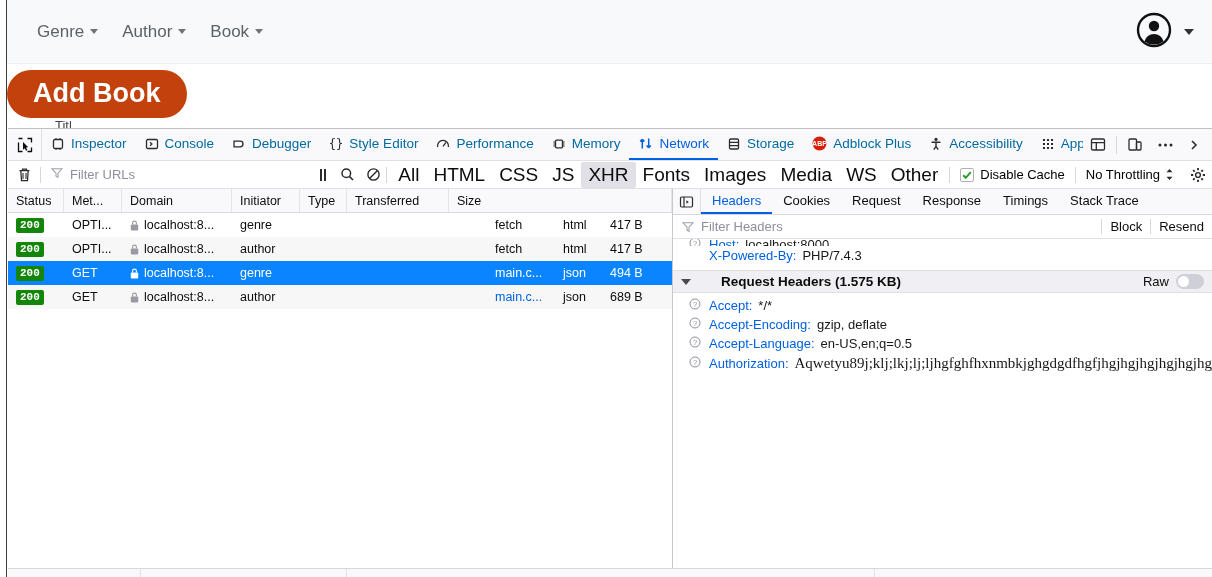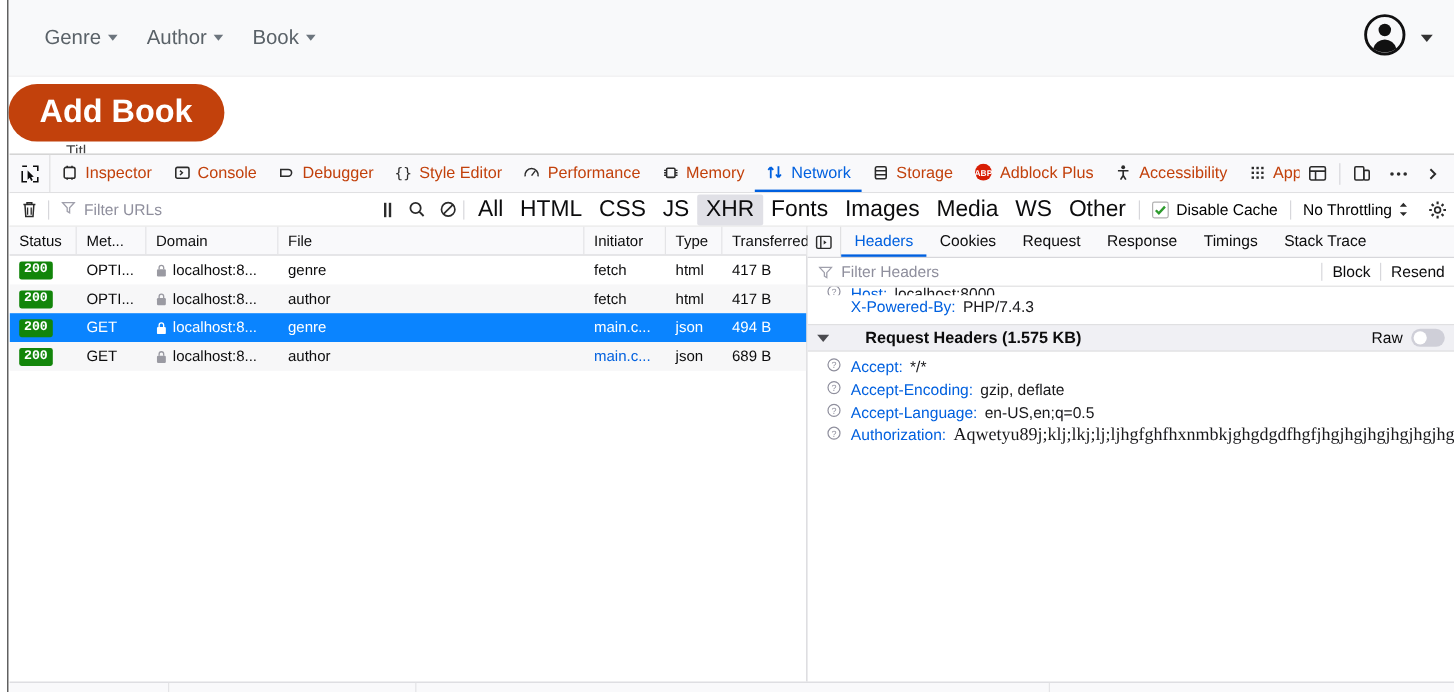--- a/index.html
+++ b/index.html
@@ -71,21 +71,21 @@
     background: #f9f9fb;
     border-bottom: 1px solid #e0e0e2;
   }
   .dt-picker {
     width: 34px; display: flex; align-items: center; justify-content: center;
     border-right: 1px solid #e0e0e2; cursor: pointer;
   }
   .dt-tabs { display: flex; align-items: stretch; flex: 1; overflow: hidden; }
   .dt-tab {
     display: flex; align-items: center; gap: 6px;
-    padding: 0 9px; color: #c2410c; font-size: 13.5px;
+    padding: 0 9px; color: #0369a1; font-size: 13.5px;
     cursor: pointer; white-space: nowrap; border-bottom: 2px solid transparent;
   }
   .dt-tab.active { color: #0060df; border-bottom: 2px solid #0060df; }
   .dt-tab .ic { display: flex; align-items: center; }
   .dt-right-icons { display: flex; align-items: center; gap: 0; padding-right: 2px; }
   .dt-ricon { width: 30px; height: 32px; display: flex; align-items: center; justify-content: center; cursor: pointer; }
   .dt-sep { width: 1px; height: 18px; background: #d7d7db; align-self: center; margin: 0 3px; }
 
   
   .dt-filterbar {
@@ -433,21 +433,20 @@
       </div>
     </div>
 
     <div class="dt-body">
 
       <div class="req-panel">
         <div class="req-head">
           <div class="c-status">Status</div>
           <div class="c-method">Met...</div>
           <div class="c-domain">Domain</div>
-          <div class="c-file">File</div>
           <div class="c-init">Initiator</div>
           <div class="c-type">Type</div>
           <div class="c-trans">Transferred</div>
           <div class="c-size">Size</div>
         </div>
 
         <div class="req-rows">
 
           <div class="req-row">
             <div class="c-status">

